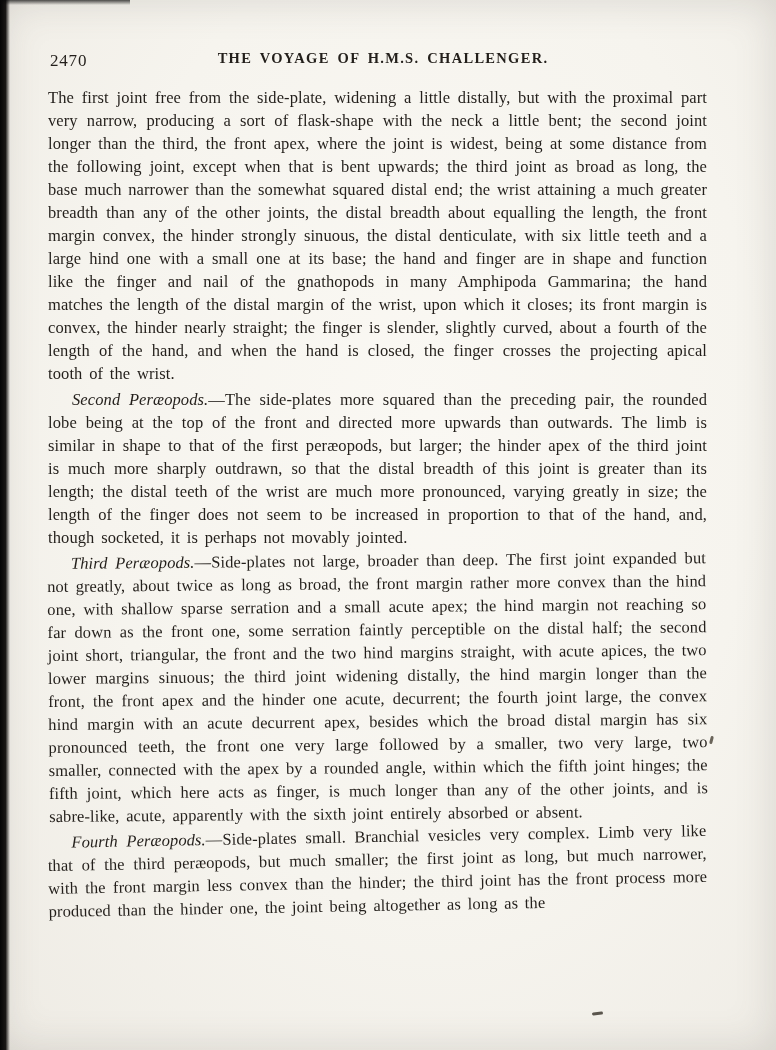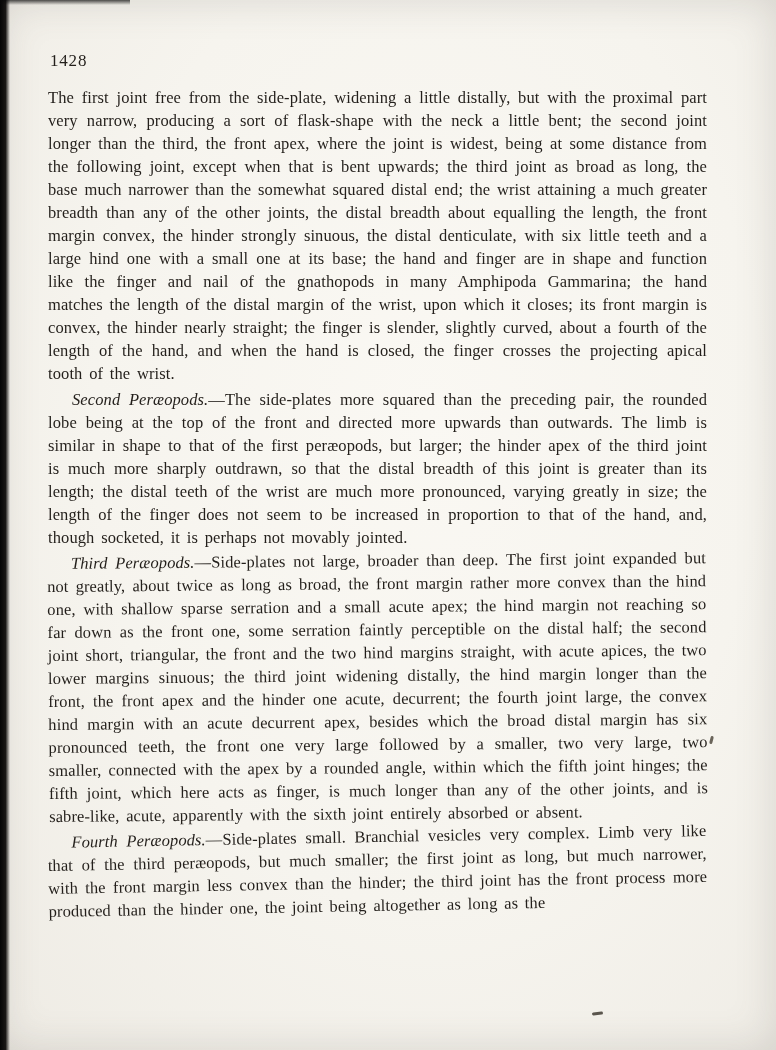--- a/index.html
+++ b/index.html
@@ -98,21 +98,22 @@
 </style>
 </head>
 <body>
 
 <div class="scan-page">
 
   <div class="edge-left"></div>
   <div class="edge-top-corner"></div>
 
   <div class="page-header">
-    <span class="page-number">1428</span>
+    <span class="page-number">2470</span>
+    <span class="running-title">THE VOYAGE OF H.M.S. CHALLENGER.</span>
   </div>
 
   <div class="content">
 
     <p><span class="lead"></span><span>The first joint free from the side-plate, widening a little distally, but with the proximal part very narrow, producing a sort of flask-shape with the neck a little bent; the second joint longer than the third, the front apex, where the joint is widest, being at some distance from the following joint, except when that is bent upwards; the third joint as broad as long, the base much narrower than the somewhat squared distal end; the wrist attaining a much greater breadth than any of the other joints, the distal breadth about equalling the length, the front margin convex, the hinder strongly sinuous, the distal denticulate, with six little teeth and a large hind one with a small one at its base; the hand and finger are in shape and function like the finger and nail of the gnathopods in many Amphipoda Gammarina; the hand matches the length of the distal margin of the wrist, upon which it closes; its front margin is convex, the hinder nearly straight; the finger is slender, slightly curved, about a fourth of the length of the hand, and when the hand is closed, the finger crosses the projecting apical tooth of the wrist.</span></p>
 
     <p class="indent"><span class="lead">Second Peræopods.</span><span>—The side-plates more squared than the preceding pair, the rounded lobe being at the top of the front and directed more upwards than outwards. The limb is similar in shape to that of the first peræopods, but larger; the hinder apex of the third joint is much more sharply outdrawn, so that the distal breadth of this joint is greater than its length; the distal teeth of the wrist are much more pronounced, varying greatly in size; the length of the finger does not seem to be increased in proportion to that of the hand, and, though socketed, it is perhaps not movably jointed.</span></p>
 
     <p class="indent tilt-a"><span class="lead">Third Peræopods.</span><span>—Side-plates not large, broader than deep. The first joint expanded but not greatly, about twice as long as broad, the front margin rather more convex than the hind one, with shallow sparse serration and a small acute apex; the hind margin not reaching so far down as the front one, some serration faintly perceptible on the distal half; the second joint short, triangular, the front and the two hind margins straight, with acute apices, the two lower margins sinuous; the third joint widening distally, the hind margin longer than the front, the front apex and the hinder one acute, decurrent; the fourth joint large, the convex hind margin with an acute decurrent apex, besides which the broad distal margin has six pronounced teeth, the front one very large followed by a smaller, two very large, two smaller, connected with the apex by a rounded angle, within which the fifth joint hinges; the fifth joint, which here acts as finger, is much longer than any of the other joints, and is sabre-like, acute, apparently with the sixth joint entirely absorbed or absent.</span></p>
 

